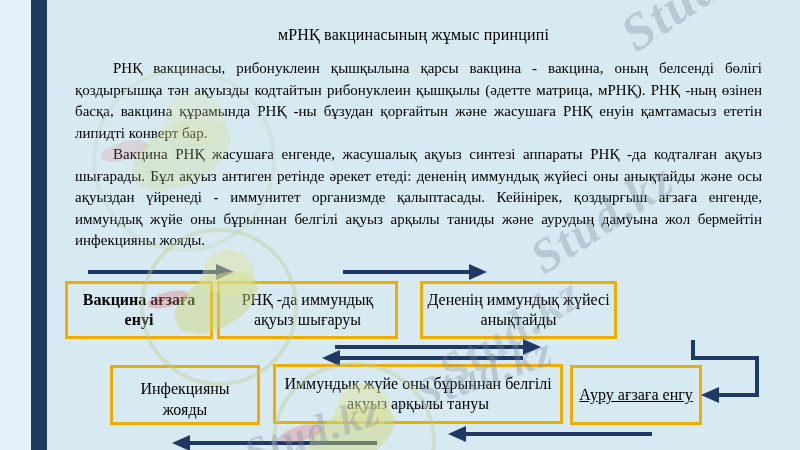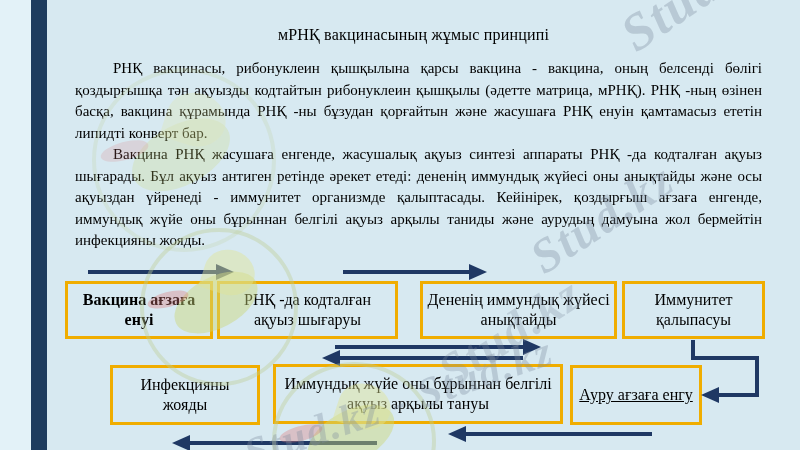--- a/index.html
+++ b/index.html
@@ -40,21 +40,21 @@
     display:flex;align-items:center;justify-content:center;
     text-align:center;
     font-size:16px;line-height:1.28;
     padding:2px 4px;
     z-index:2;
   }
   .b1{left:65px;top:281px;width:148px;height:58px;font-weight:bold;}
   .b2{left:217px;top:281px;width:181px;height:58px;}
   .b3{left:420px;top:281px;width:197px;height:58px;align-items:center;}
   .b4{left:622px;top:281px;width:143px;height:58px;}
-  .b5{left:110px;top:365px;width:150px;height:60px;}
+  .b5{left:110px;top:365px;width:150px;height:60px;align-items:flex-end;}
   .b6{left:273px;top:364px;width:290px;height:60px;}
   .b7{left:570px;top:365px;width:132px;height:60px;text-decoration:underline;}
   .arrows{position:absolute;left:0;top:250px;width:800px;height:200px;z-index:3;}
   .arrow-line{stroke:var(--arrow,#1f3864);stroke-width:4;fill:none;}
   .arrow-head{fill:var(--arrow,#1f3864);stroke:none;}
   .wm-layer{position:absolute;inset:0;pointer-events:none;z-index:7;}
   .wm{
     position:absolute;
     font-style:italic;font-weight:700;
     color:rgba(125,140,158,.34);
@@ -102,27 +102,24 @@
     <div class="bodytext">
       <p>РНҚ вакцинасы, рибонуклеин қышқылына қарсы вакцина - вакцина, оның белсенді бөлігі қоздырғышқа тән ақуызды кодтайтын рибонуклеин қышқылы (әдетте матрица, мРНҚ). РНҚ -ның өзінен басқа, вакцина құрамында РНҚ -ны бұзудан қорғайтын және жасушаға РНҚ енуін қамтамасыз ететін липидті конверт бар.</p>
       <p>Вакцина РНҚ жасушаға енгенде, жасушалық ақуыз синтезі аппараты РНҚ -да кодталған ақуыз шығарады. Бұл ақуыз антиген ретінде әрекет етеді: дененің иммундық жүйесі оны анықтайды және осы ақуыздан үйренеді - иммунитет организмде қалыптасады. Кейінірек, қоздырғыш ағзаға енгенде, иммундық жүйе оны бұрыннан белгілі ақуыз арқылы таниды және аурудың дамуына жол бермейтін инфекцияны жояды.</p>
     </div>
   </div>
 
   <div class="flow-box b1">
     <span>Вакцина ағзаға енуі</span>
   </div>
   <div class="flow-box b2">
-    <span>РНҚ -да кодталған ақуыз шығаруы</span>
+    <span>РНҚ -да иммундық ақуыз шығаруы</span>
   </div>
   <div class="flow-box b3">
     <span>Дененің иммундық жүйесі анықтайды</span>
-  </div>
-  <div class="flow-box b4">
-    <span>Иммунитет қалыпасуы</span>
   </div>
   <div class="flow-box b5">
     <span>Инфекцияны жояды</span>
   </div>
   <div class="flow-box b6">
     <span>Иммундық жүйе оны бұрыннан белгілі ақуыз арқылы тануы</span>
   </div>
   <div class="flow-box b7">
     <span>Ауру ағзаға енгу</span>
   </div>

